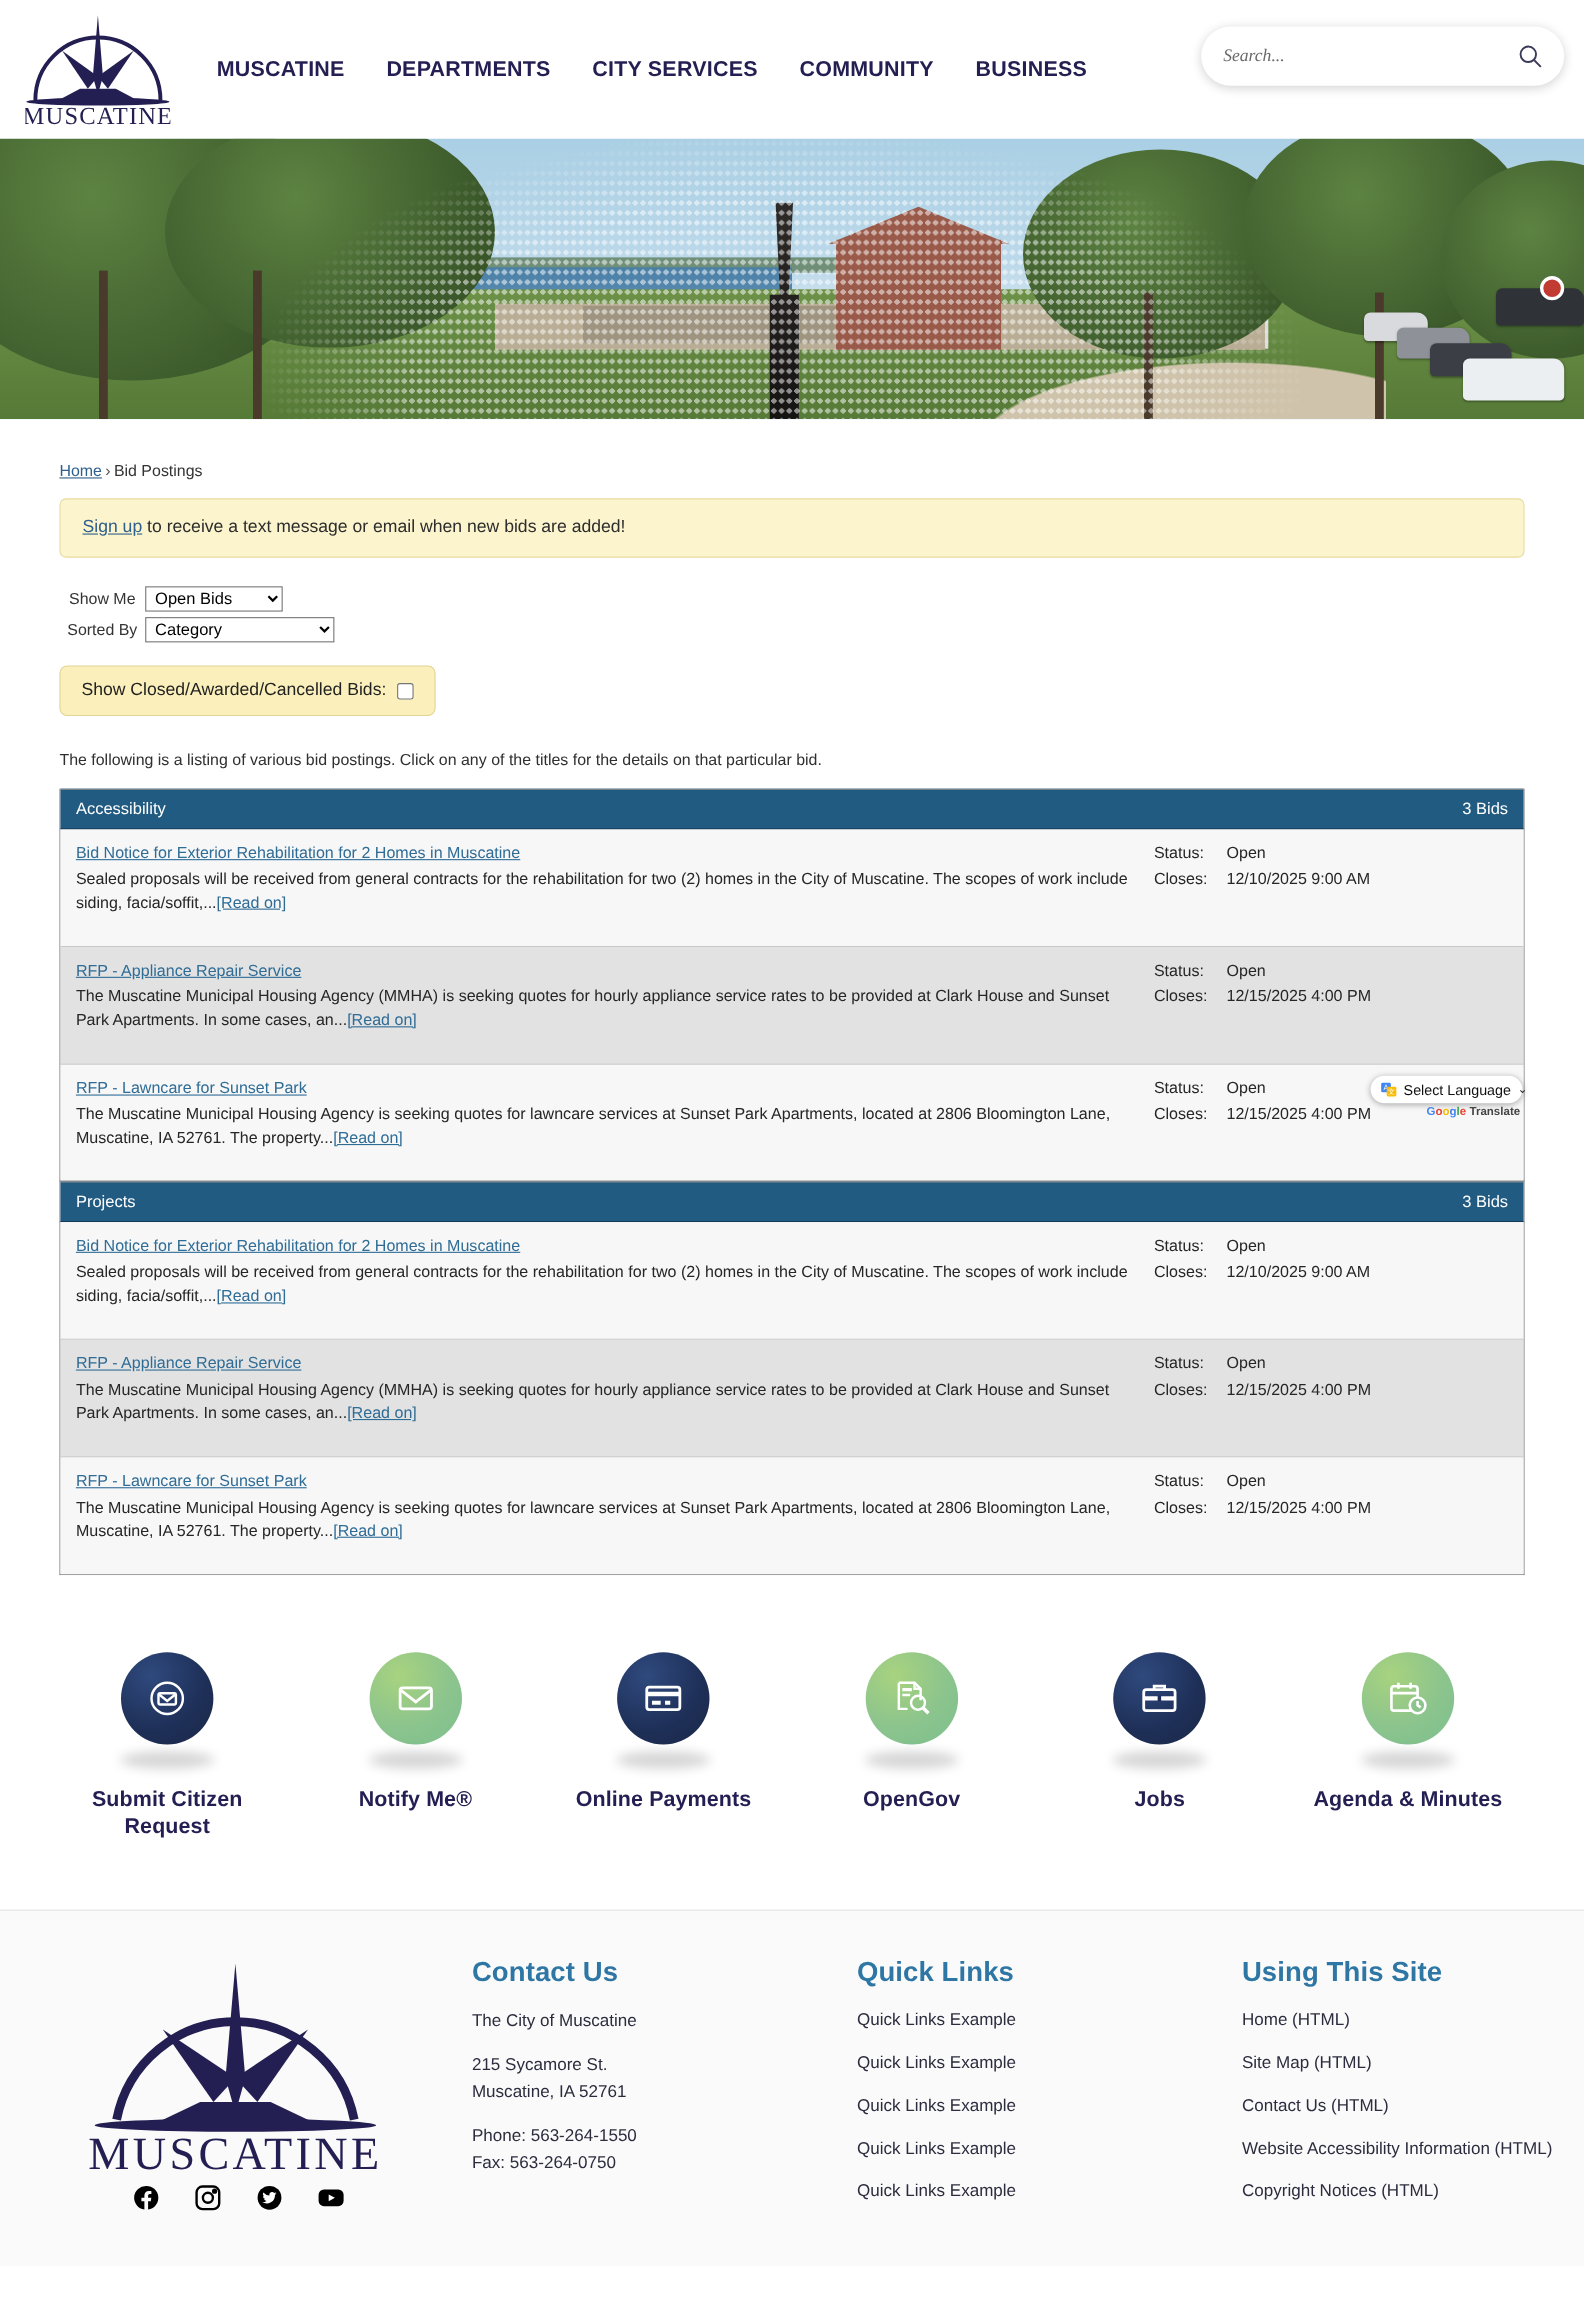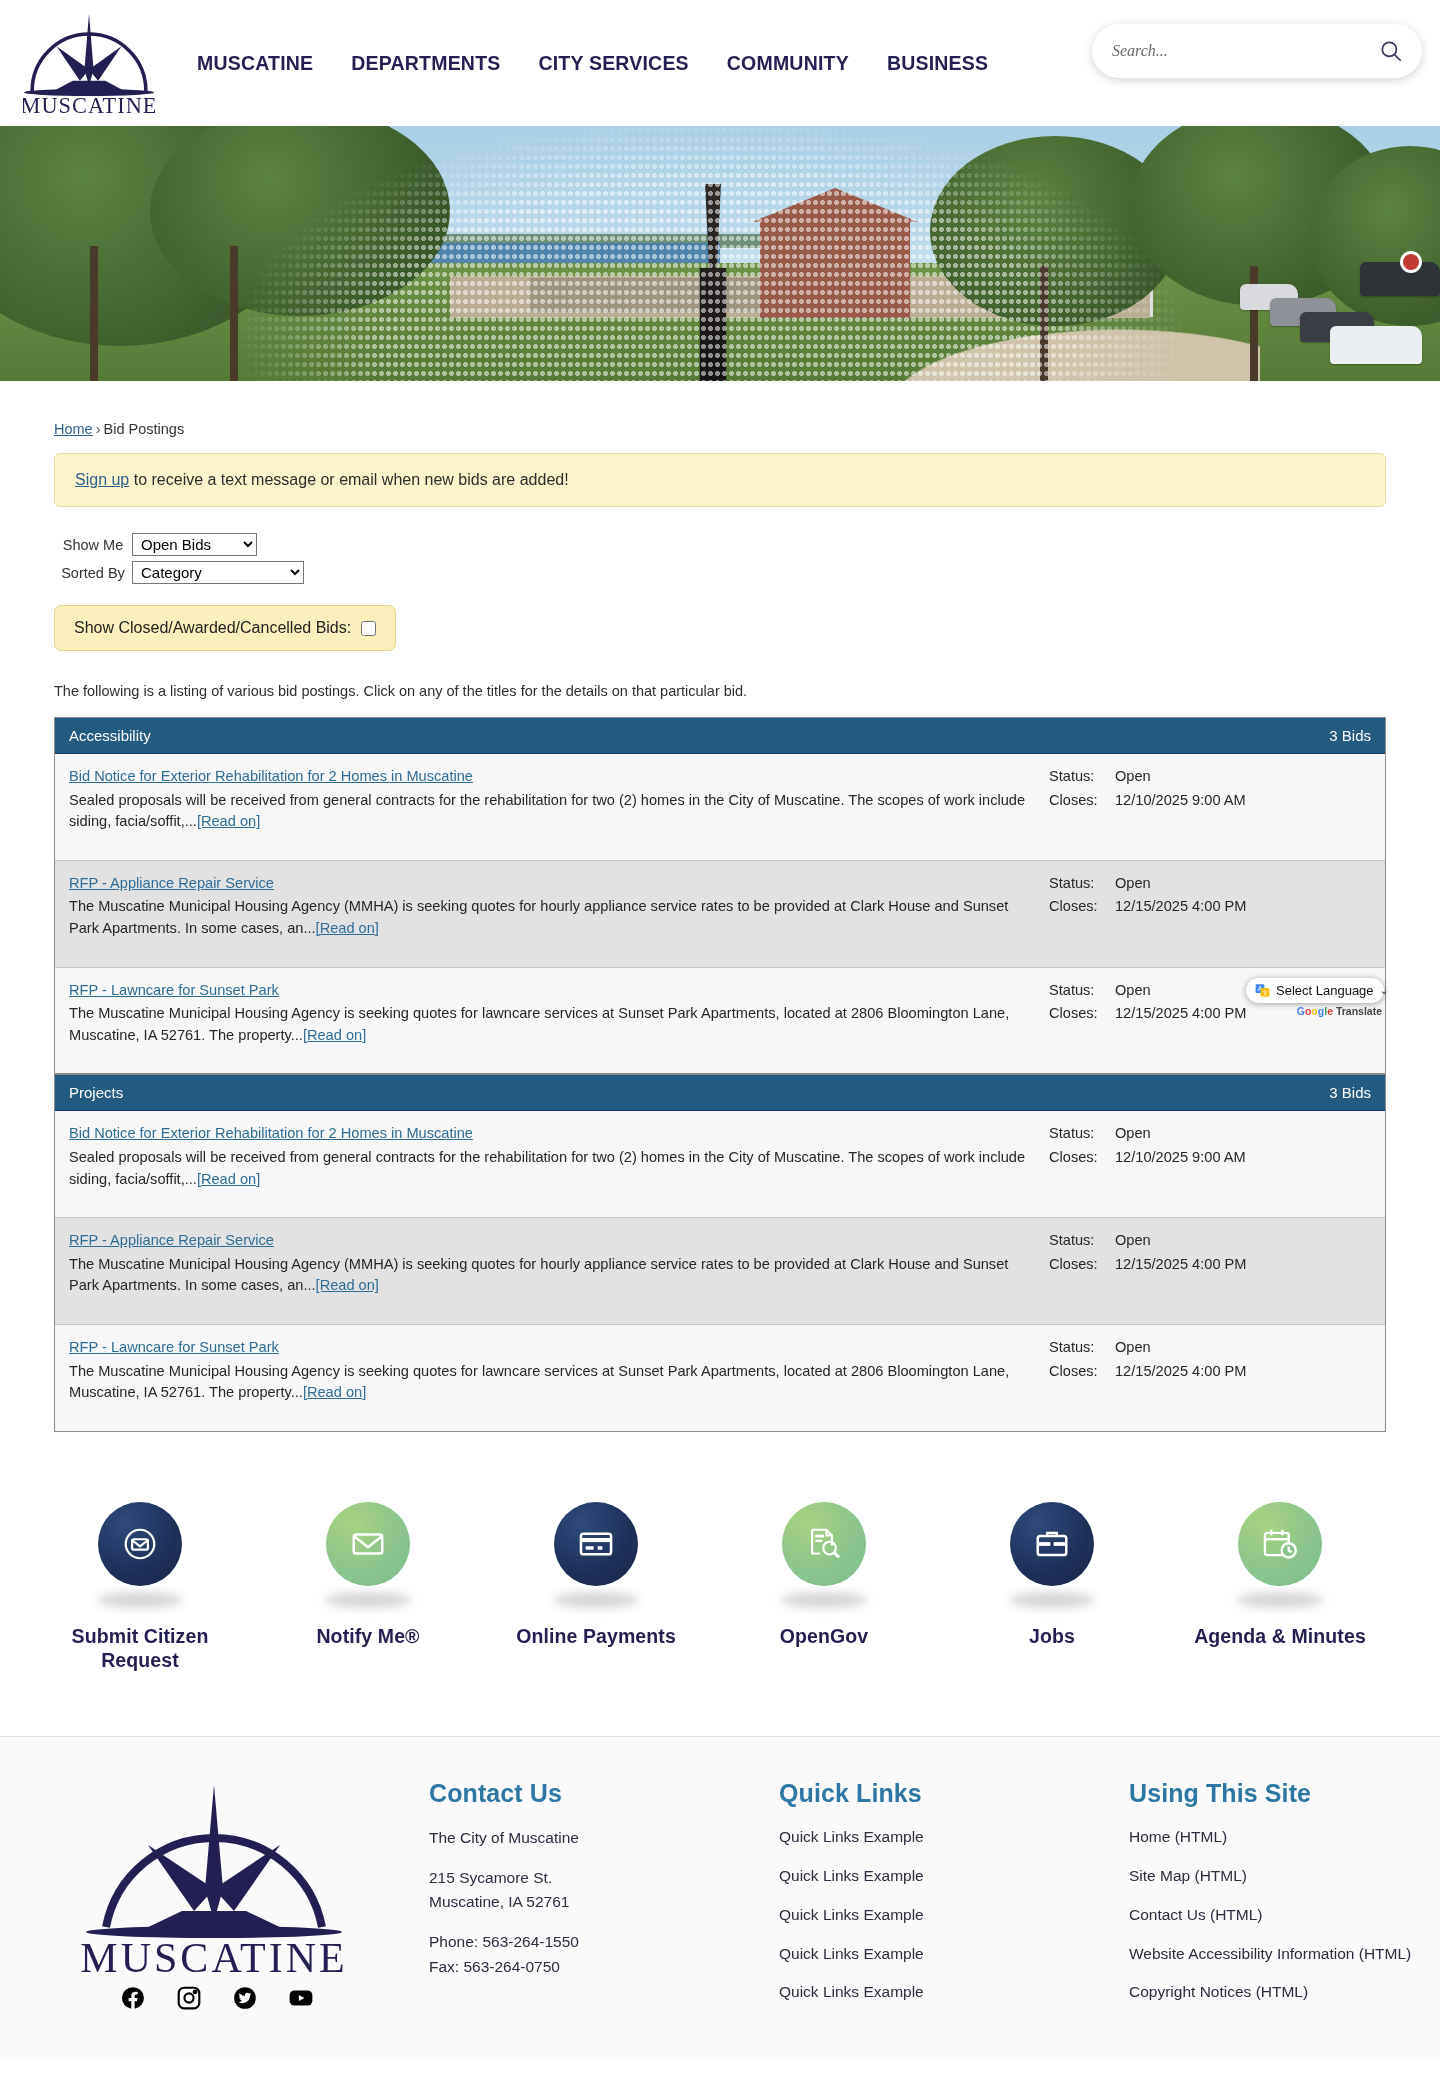--- a/index.html
+++ b/index.html
@@ -205,21 +205,21 @@
     margin-top:2px;
     padding-right:2px;
   }
   .gt-powered .g1{color:#4285f4}.gt-powered .g2{color:#ea4335}.gt-powered .g3{color:#fbbc05}
   .gt-powered .g4{color:#4285f4}.gt-powered .g5{color:#34a853}.gt-powered .g6{color:#ea4335}
 
   
   .quick-strip{
     display:flex;
     justify-content:space-between;
-    padding:70px 60px 64px 40px;
+    padding:70px 60px 64px 52px;
     background:#fff;
   }
   .ql{
     width:200px;
     display:flex;
     flex-direction:column;
     align-items:center;
     cursor:pointer;
   }
   .ql-circle{

